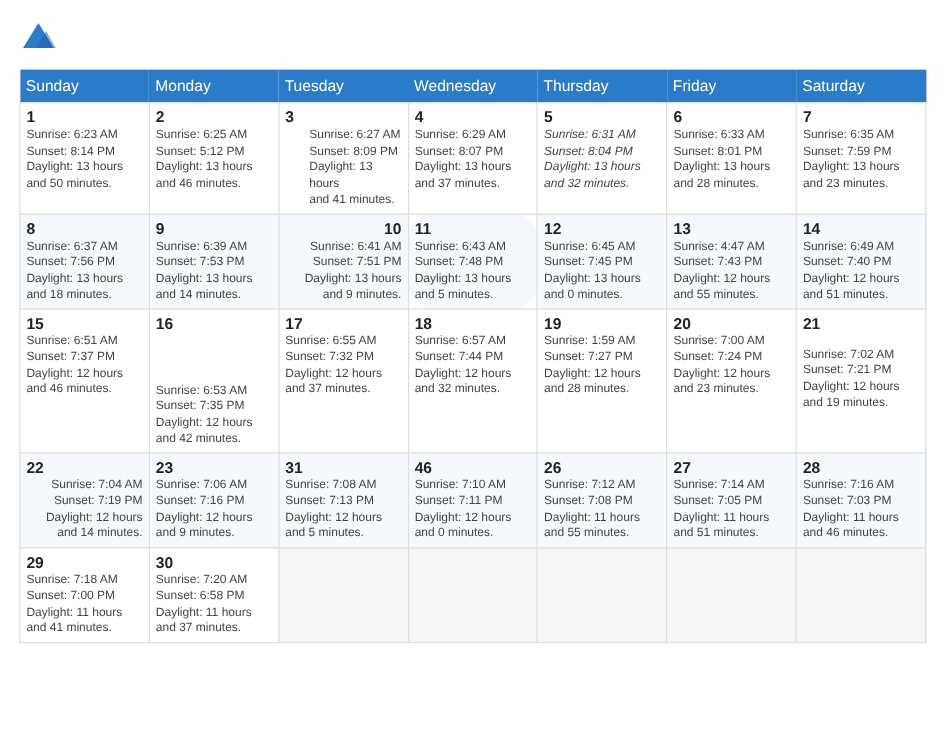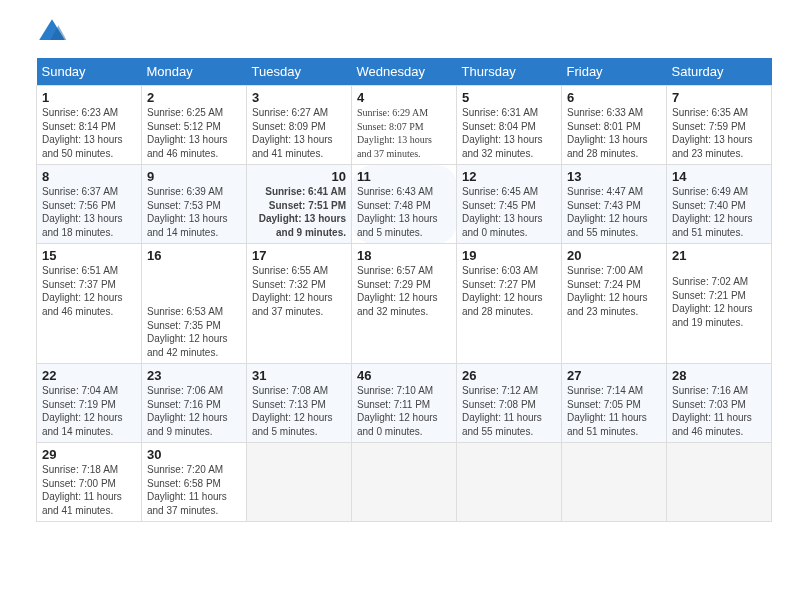--- a/index.html
+++ b/index.html
@@ -4,21 +4,21 @@
   <style>
     * { box-sizing: border-box; margin: 0; padding: 0; }
     body {
       font-family: Arial, sans-serif;
       background: #fff;
       width: 792px;
       height: 612px;
       overflow: hidden;
     }
     .container {
-      padding: 16px 20px 10px 36px;
+      padding: 16px 20px 10px 16px;
     }
     .header {
       display: flex;
       justify-content: space-between;
       align-items: flex-start;
       margin-bottom: 10px;
     }
     .logo {
       display: flex;
       align-items: center;
@@ -133,35 +133,35 @@
           </td>
           <td>
             <span class="day-num">2</span>
             <div class="day-info" style="white-space: pre-line;">Sunrise: 6:25 AM
 Sunset: 5:12 PM
 Daylight: 13 hours
 and 46 minutes.</div>
           </td>
           <td>
             <span class="day-num">3</span>
-            <div class="day-info" style="white-space: pre-line;">Sunrise: 6:27 AM
+            <div class="day-info" style="white-space: pre-line; margin-left: 20px;">Sunrise: 6:27 AM
 Sunset: 8:09 PM
 Daylight: 13 hours
 and 41 minutes.</div>
           </td>
           <td>
             <span class="day-num">4</span>
-            <div class="day-info" style="white-space: pre-line; font-family: Liberation Serif, serif;">Sunrise: 6:29 AM
+            <div class="day-info" style="white-space: pre-line;">Sunrise: 6:29 AM
 Sunset: 8:07 PM
 Daylight: 13 hours
 and 37 minutes.</div>
           </td>
           <td>
             <span class="day-num">5</span>
-            <div class="day-info" style="white-space: pre-line;">Sunrise: 6:31 AM
+            <div class="day-info" style="white-space: pre-line; font-style: italic;">Sunrise: 6:31 AM
 Sunset: 8:04 PM
 Daylight: 13 hours
 and 32 minutes.</div>
           </td>
           <td>
             <span class="day-num">6</span>
             <div class="day-info" style="white-space: pre-line;">Sunrise: 6:33 AM
 Sunset: 8:01 PM
 Daylight: 13 hours
 and 28 minutes.</div>
@@ -184,21 +184,21 @@
           </td>
           <td style="background: rgb(245, 248, 252);">
             <span class="day-num">9</span>
             <div class="day-info" style="white-space: pre-line;">Sunrise: 6:39 AM
 Sunset: 7:53 PM
 Daylight: 13 hours
 and 14 minutes.</div>
           </td>
           <td style="background: rgb(245, 248, 252); text-align: right;">
             <span class="day-num">10</span>
-            <div class="day-info" style="white-space: pre-line; font-weight: bold;">Sunrise: 6:41 AM
+            <div class="day-info" style="white-space: pre-line;">Sunrise: 6:41 AM
 Sunset: 7:51 PM
 Daylight: 13 hours
 and 9 minutes.</div>
           </td>
           <td style="background: rgb(245, 248, 252); border-radius: 21px;">
             <span class="day-num">11</span>
             <div class="day-info" style="white-space: pre-line;">Sunrise: 6:43 AM
 Sunset: 7:48 PM
 Daylight: 13 hours
 and 5 minutes.</div>
@@ -243,27 +243,27 @@
           <td>
             <span class="day-num">17</span>
             <div class="day-info" style="white-space: pre-line;">Sunrise: 6:55 AM
 Sunset: 7:32 PM
 Daylight: 12 hours
 and 37 minutes.</div>
           </td>
           <td>
             <span class="day-num">18</span>
             <div class="day-info" style="white-space: pre-line;">Sunrise: 6:57 AM
-Sunset: 7:29 PM
+Sunset: 7:44 PM
 Daylight: 12 hours
 and 32 minutes.</div>
           </td>
           <td>
             <span class="day-num">19</span>
-            <div class="day-info" style="white-space: pre-line;">Sunrise: 6:03 AM
+            <div class="day-info" style="white-space: pre-line;">Sunrise: 1:59 AM
 Sunset: 7:27 PM
 Daylight: 12 hours
 and 28 minutes.</div>
           </td>
           <td>
             <span class="day-num">20</span>
             <div class="day-info" style="white-space: pre-line;">Sunrise: 7:00 AM
 Sunset: 7:24 PM
 Daylight: 12 hours
 and 23 minutes.</div>
@@ -272,21 +272,21 @@
             <span class="day-num">21</span>
             <div class="day-info" style="white-space: pre-line; margin-top: 12px;">Sunrise: 7:02 AM
 Sunset: 7:21 PM
 Daylight: 12 hours
 and 19 minutes.</div>
           </td>
         </tr>
         <tr>
           <td style="background: rgb(245, 248, 252);">
             <span class="day-num">22</span>
-            <div class="day-info" style="white-space: pre-line;">Sunrise: 7:04 AM
+            <div class="day-info" style="white-space: pre-line; text-align: right;">Sunrise: 7:04 AM
 Sunset: 7:19 PM
 Daylight: 12 hours
 and 14 minutes.</div>
           </td>
           <td style="background: rgb(245, 248, 252);">
             <span class="day-num">23</span>
             <div class="day-info" style="white-space: pre-line;">Sunrise: 7:06 AM
 Sunset: 7:16 PM
 Daylight: 12 hours
 and 9 minutes.</div>

